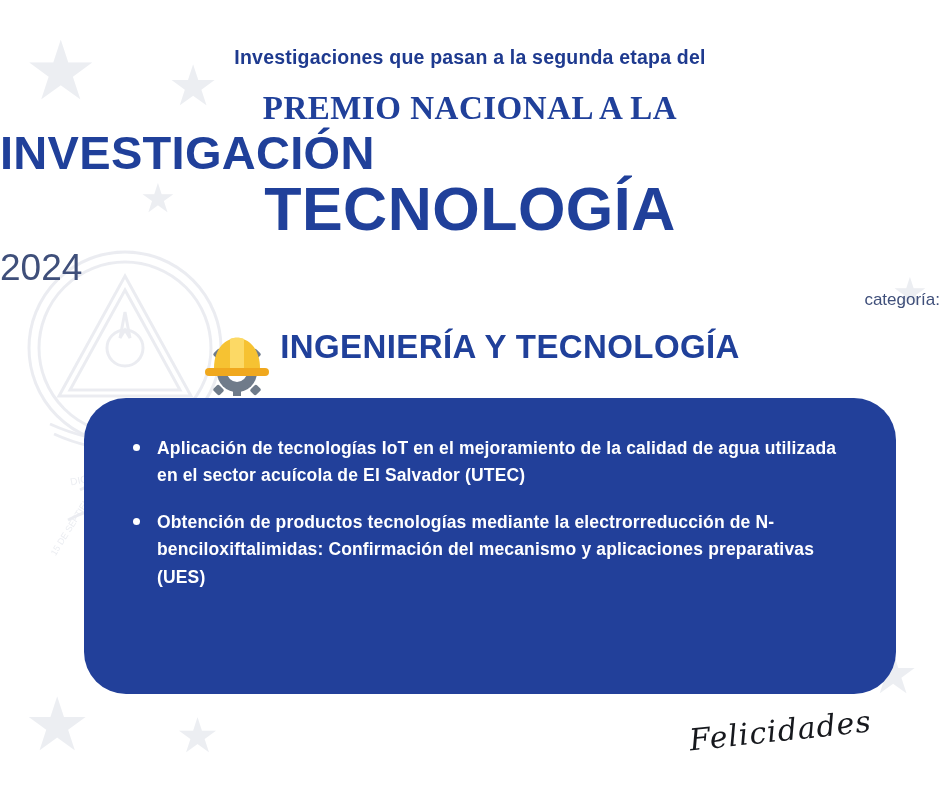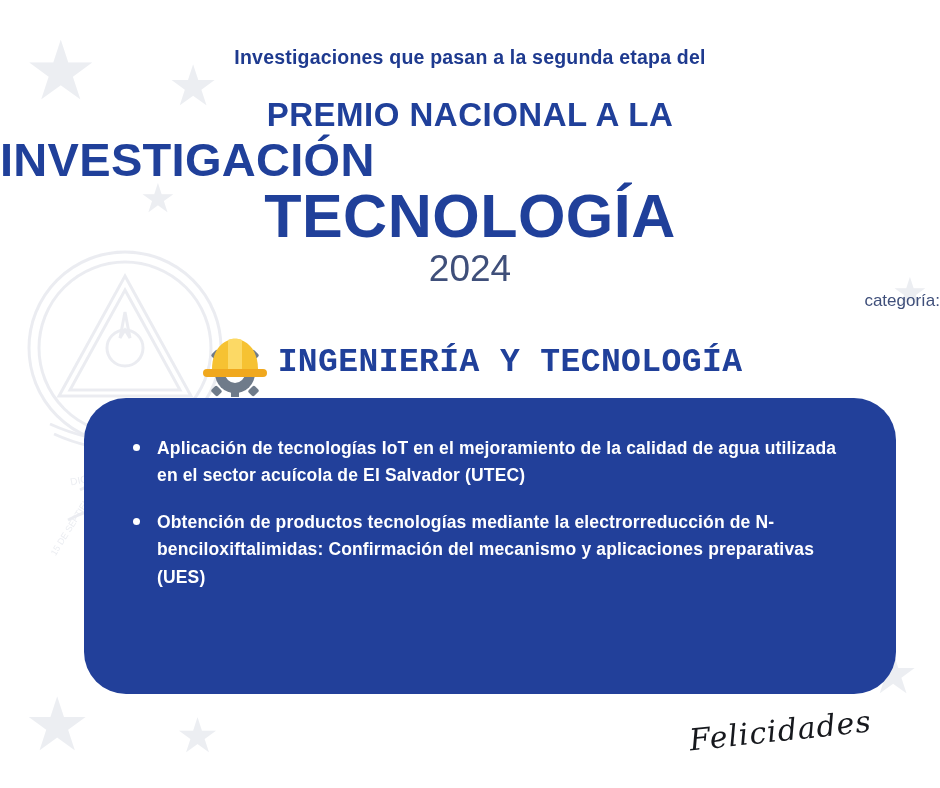--- a/index.html
+++ b/index.html
@@ -59,65 +59,64 @@
     font-weight: 700;
     letter-spacing: .2px;
     padding-top: 46px;
   }
   .title1 {
     text-align: center;
     color: #20409a;
     font-size: 33px;
     font-weight: 700;
     letter-spacing: .5px;
-    margin-top: 29px;
+    margin-top: 22px;
     line-height: 1.05;
+    font-family: Liberation Serif, serif;
   }
   .title2 {
     color: #20409a;
     font-size: 47px;
     font-weight: 700;
     letter-spacing: .3px;
     line-height: 1.06;
     margin-top: 2px;
   }
   .title3 {
     text-align: center;
     color: #20409a;
     font-size: 61px;
     font-weight: 700;
     letter-spacing: .5px;
     line-height: 1.05;
     margin-top: 0px;
   }
   .year {
-    text-align: center;
+    text-align: left;
     color: #3f4f7a;
     font-size: 37px;
     font-weight: 400;
     line-height: 1.1;
-    margin-top: 0;
+    margin-top: 6px;
   }
   .categoria {
     text-align: right;
     color: #3f4f7a;
     font-size: 17px;
     font-weight: 400;
     margin-top: 2px;
     padding-left: 16px;
   }
 
   
   .cat-row {
     margin-top: 18px;
     display: flex;
-    align-items: center;
     justify-content: center;
     gap: 6px;
-    font-family: Liberation Mono, monospace;
   }
   .helmet-icon {
     width: 74px;
     height: 66px;
     flex: 0 0 auto;
     position: relative;
     top: 2px;
   }
   .helmet-icon svg { display: block; width: 100%; height: 100%; }
   .cat-label {

